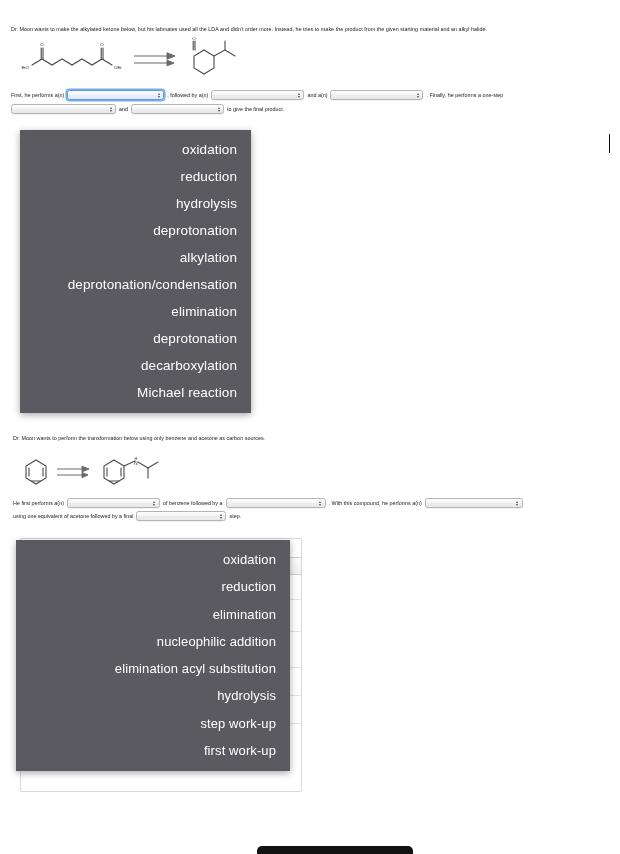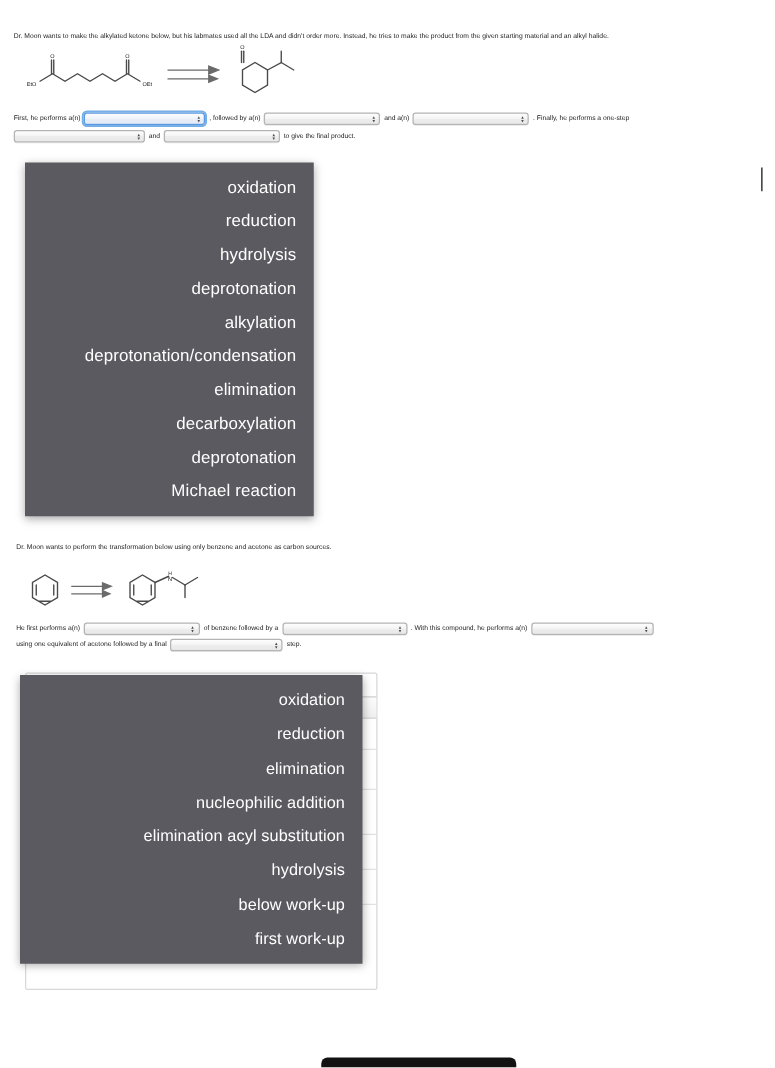--- a/index.html
+++ b/index.html
@@ -216,22 +216,22 @@
 </div>
 
 <div class="dropdown" id="dropdown-1" style="left:20px; top:130px; width:231px;">
     <div class="opt">oxidation</div>
     <div class="opt">reduction</div>
     <div class="opt">hydrolysis</div>
     <div class="opt">deprotonation</div>
     <div class="opt">alkylation</div>
     <div class="opt">deprotonation/condensation</div>
     <div class="opt">elimination</div>
+    <div class="opt">deprotonation</div>
     <div class="opt">decarboxylation</div>
-    <div class="opt">deprotonation</div>
     <div class="opt">Michael reaction</div>
   </div>
 
 <div class="caret" style="left:609px; top:134px; height:19px;"></div>
 
 <div class="prompt-text" style="left:13px; top:434px;">Dr. Moon wants to perform the transformation below using only benzene and acetone as carbon sources.</div>
 
 <div class="struct" style="left:12px; top:456px;">
   <svg width="200" height="42" viewBox="0 0 200 42">
 
@@ -309,17 +309,17 @@
 
 </div>
 
 <div class="dropdown" id="dropdown-2" style="left:16px; top:540px; width:274px;">
     <div class="opt">oxidation</div>
     <div class="opt">reduction</div>
     <div class="opt">elimination</div>
     <div class="opt">nucleophilic addition</div>
     <div class="opt">elimination acyl substitution</div>
     <div class="opt">hydrolysis</div>
-    <div class="opt">below work-up</div>
+    <div class="opt">step work-up</div>
     <div class="opt">first work-up</div>
   </div>
 
 <div class="bottom-bar" style="left:257px; top:846px; width:156px; height:8px;"></div>
 
 </body></html>

